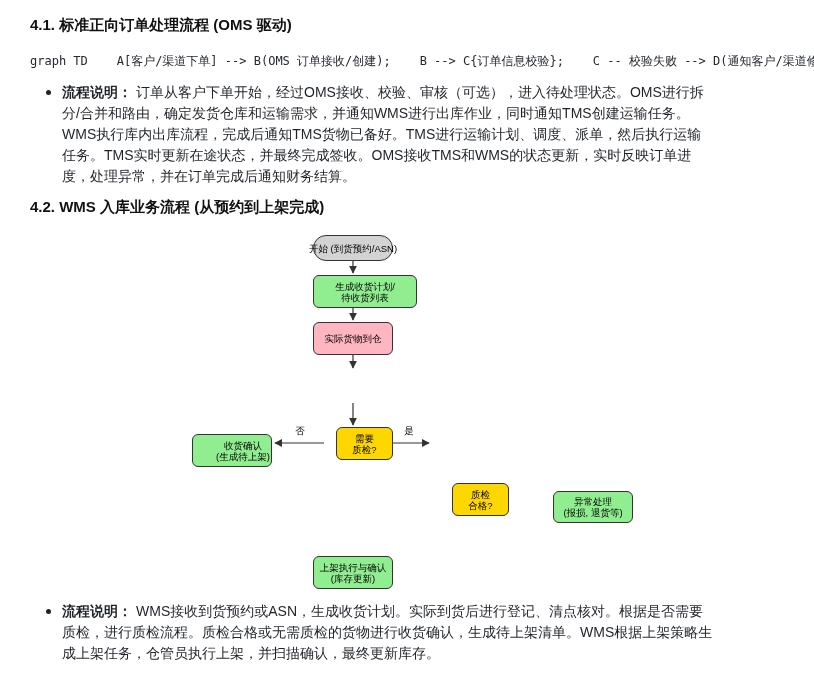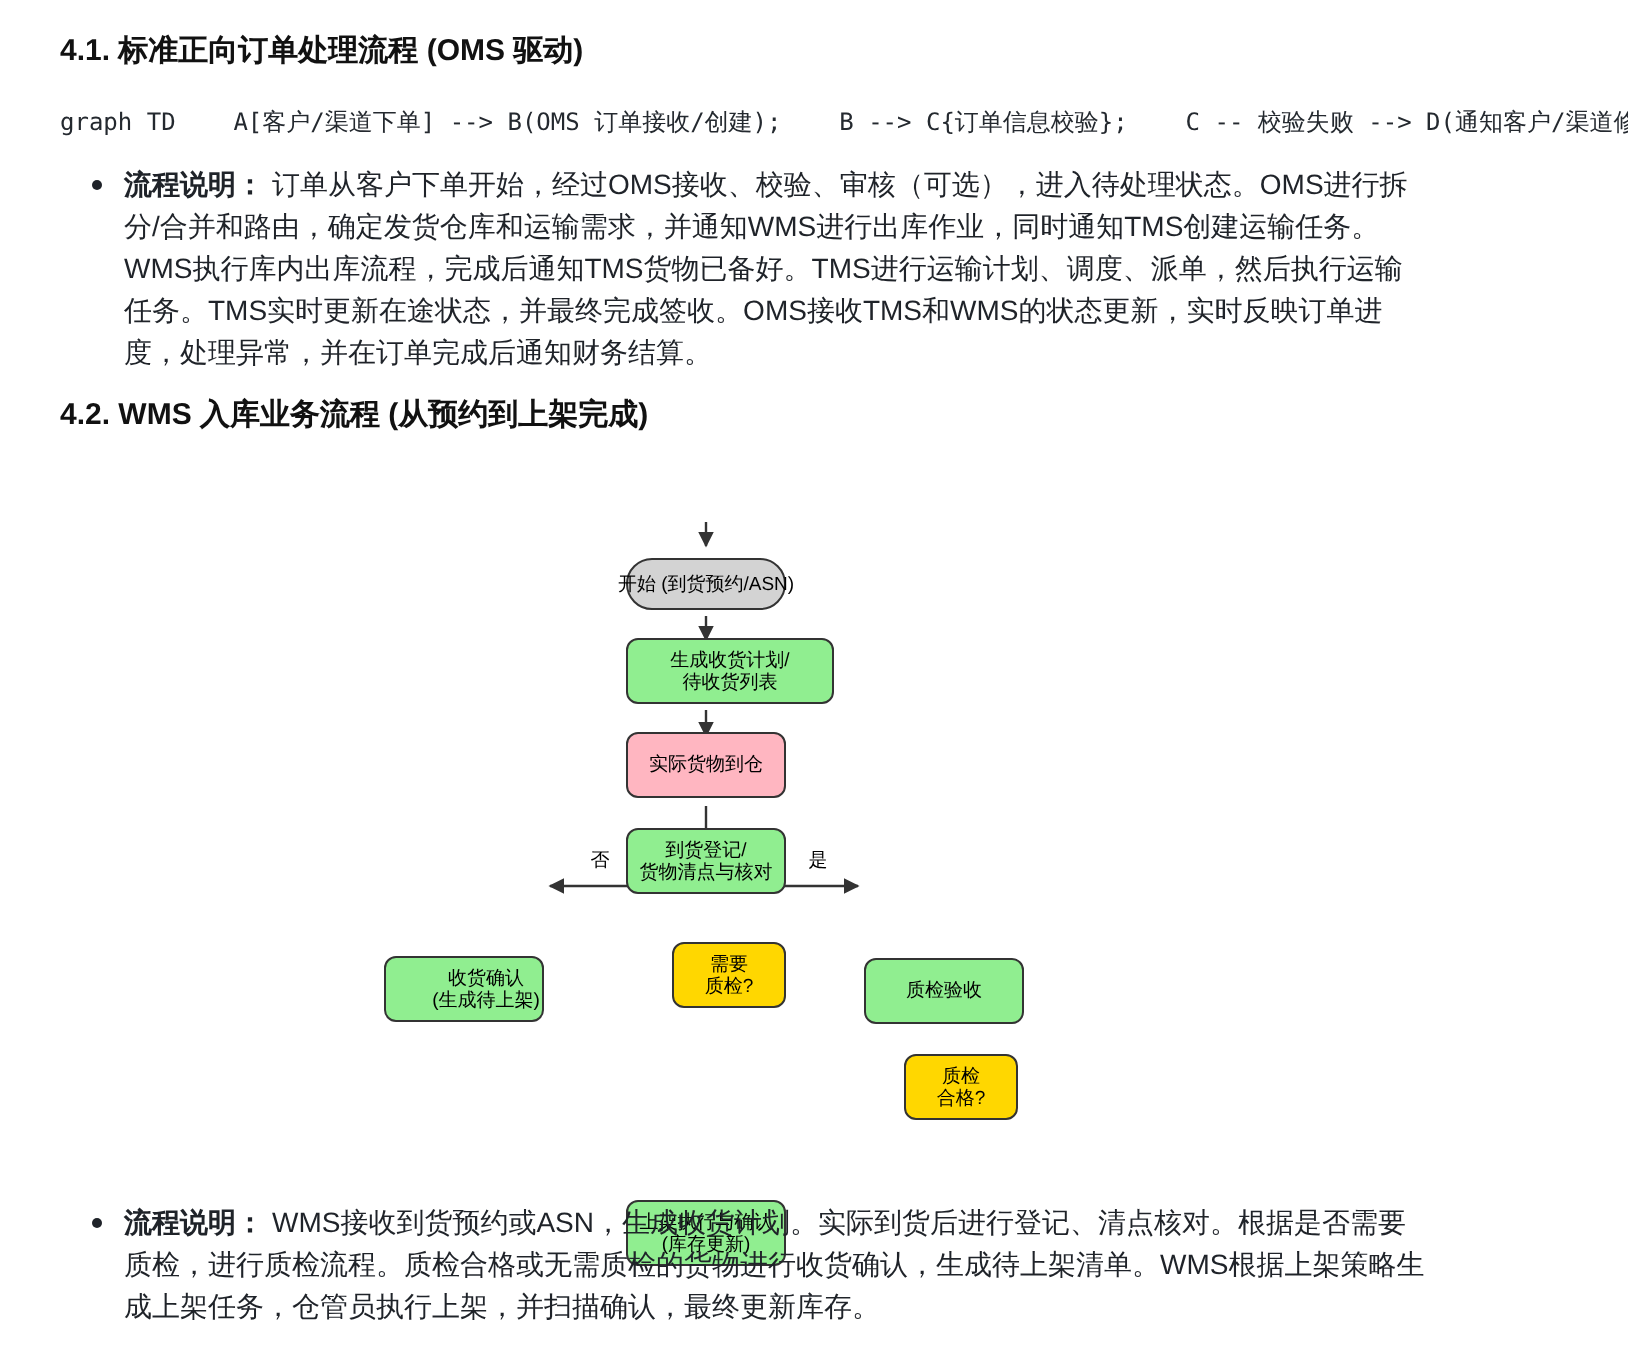--- a/index.html
+++ b/index.html
@@ -47,21 +47,21 @@
     width: 814px; height: 370px;
     pointer-events: none;
   }
   .node {
     position: absolute;
     border: 1.2px solid #333333;
     border-radius: 6px;
     display: flex; flex-direction: column;
     align-items: center; justify-content: center;
     font-size: 9.5px; line-height: 11px;
-    color: #000; text-align: center; white-space: nowrap; margin-top: 44px;
+    color: #000; text-align: center; white-space: nowrap;
   }
   .node.green  { background: #90EE90; }
   .node.pink   { background: #FFB6C1; }
   .node.yellow { background: #FFD700; }
   .node.gray   { background: #D3D3D3; border-radius: 13px; }
   .edge-label {
     position: absolute;
     font-size: 9.5px; line-height: 11px; color: #000;
     width: 20px; text-align: center;
   }
@@ -102,47 +102,44 @@
 
   <div class="node green" style="left:313px; top:45px; width:104px; height:33px;">
     <span>生成收货计划/</span>
     <span>待收货列表</span>
   </div>
 
   <div class="node pink" style="left:313px; top:92px; width:80px; height:33px;">
     <span>实际货物到仓</span>
   </div>
 
-  <div class="node green" style="left:313px; top:140px; width:80px; height:33px;">
-    <span>到货登记/</span>
-    <span>货物清点与核对</span>
-  </div>
 
   <div class="node yellow" style="left:336px; top:197px; width:57px; height:33px;">
     <span>需要</span>
     <span>质检?</span>
   </div>
 
   <span class="edge-label" style="left:290px; top:195px;">否</span>
   <span class="edge-label" style="left:399px; top:195px;">是</span>
 
   <div class="node green" style="left:192px; top:204px; width:80px; height:33px;padding-left:22px;">
     <span>收货确认</span>
     <span>(生成待上架)</span>
   </div>
 
-  <div class="node green" style="left:432px; top:205px; width:80px; height:33px;">
-    <span>质检验收</span>
-  </div>
 
   <div class="node yellow" style="left:452px; top:253px; width:57px; height:33px;">
     <span>质检</span>
     <span>合格?</span>
   </div>
 
+  <div class="node green" style="left:553px; top:261px; width:80px; height:32px;">
+    <span>异常处理</span>
+    <span>(报损, 退货等)</span>
+  </div>
 
 
   <div class="node green" style="left:313px; top:326px; width:80px; height:33px;">
     <span>上架执行与确认</span>
     <span>(库存更新)</span>
   </div>
 
 </div>
 
 <div class="note" id="note-2">

